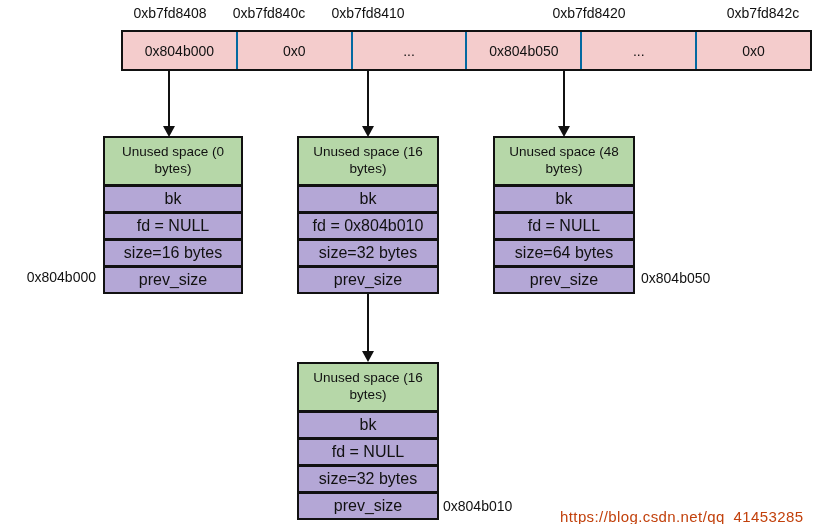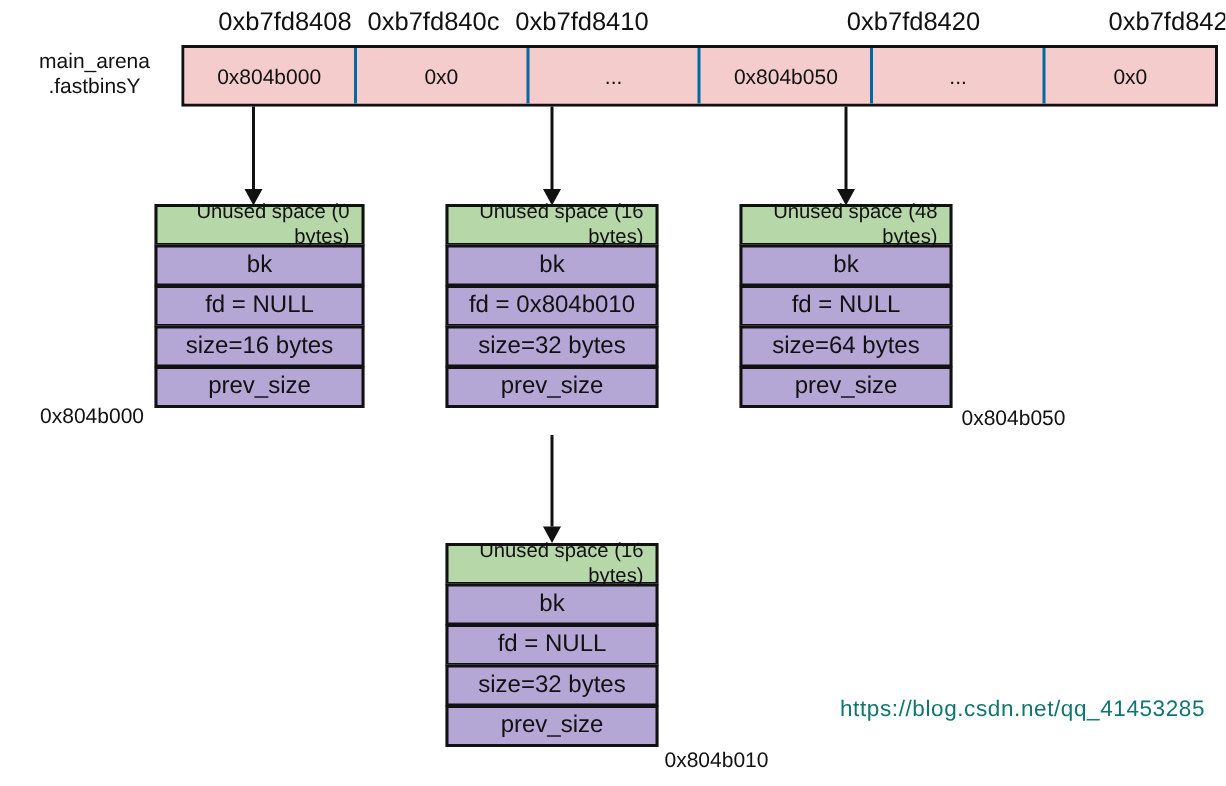--- a/index.html
+++ b/index.html
@@ -12,23 +12,22 @@
     font-family: "Liberation Sans", "DejaVu Sans", sans-serif;
     color: #111111;
     overflow: hidden;
   }
 
   
   .addr {
     position: absolute;
     top: 5px;
     transform: translateX(-50%);
-    font-size: 17px;
+    font-size: 14px;
     white-space: nowrap;
-    margin-left: 20px;
   }
 
   
   .arena-label {
     position: absolute;
     left: 14px;
     top: 32px;
     width: 98px;
     text-align: center;
     font-size: 14px;
@@ -70,68 +69,63 @@
   
   .chunk { position: absolute; }
   .seg {
     border: 2px solid #111111;
     display: flex;
     align-items: center;
     justify-content: center;
     text-align: center;
   }
   .seg.header {
-    height: 28px;
+    height: 50px;
     background: #b6d7a8;
     font-size: 13.5px;
     line-height: 1.25;
     padding: 0 8px;
-    text-align: right;
   }
   .seg.row {
     height: 28px;
     margin-top: -1px;
     background: #b4a7d6;
     font-size: 16px;
   }
 
   
   .side-label {
     position: absolute;
     font-size: 14px;
     white-space: nowrap;
   }
   .side-label.align-right { text-align: right; }
 
   
   .watermark {
     position: absolute;
     left: 560px;
-    top: 464px;
+    top: 508px;
     font-size: 15px;
     letter-spacing: 0.4px;
-    color: #0f766e;
+    color: #c2410c;
     white-space: nowrap;
   }
 </style>
 </head>
 <body>
 
 <div class="canvas">
 
   <div class="addr" style="left:170px">0xb7fd8408</div>
   <div class="addr" style="left:269px">0xb7fd840c</div>
   <div class="addr" style="left:368px">0xb7fd8410</div>
   <div class="addr" style="left:589px">0xb7fd8420</div>
   <div class="addr" style="left:763px">0xb7fd842c</div>
 
-  <div class="arena-label">
-    <div>main_arena</div>
-    <div>.fastbinsY</div>
-  </div>
 
   <div class="bin-array">
     <div class="bin-cell">0x804b000</div>
     <div class="bin-cell">0x0</div>
     <div class="bin-cell">...</div>
     <div class="bin-cell">0x804b050</div>
     <div class="bin-cell">...</div>
     <div class="bin-cell">0x0</div>
   </div>
 

